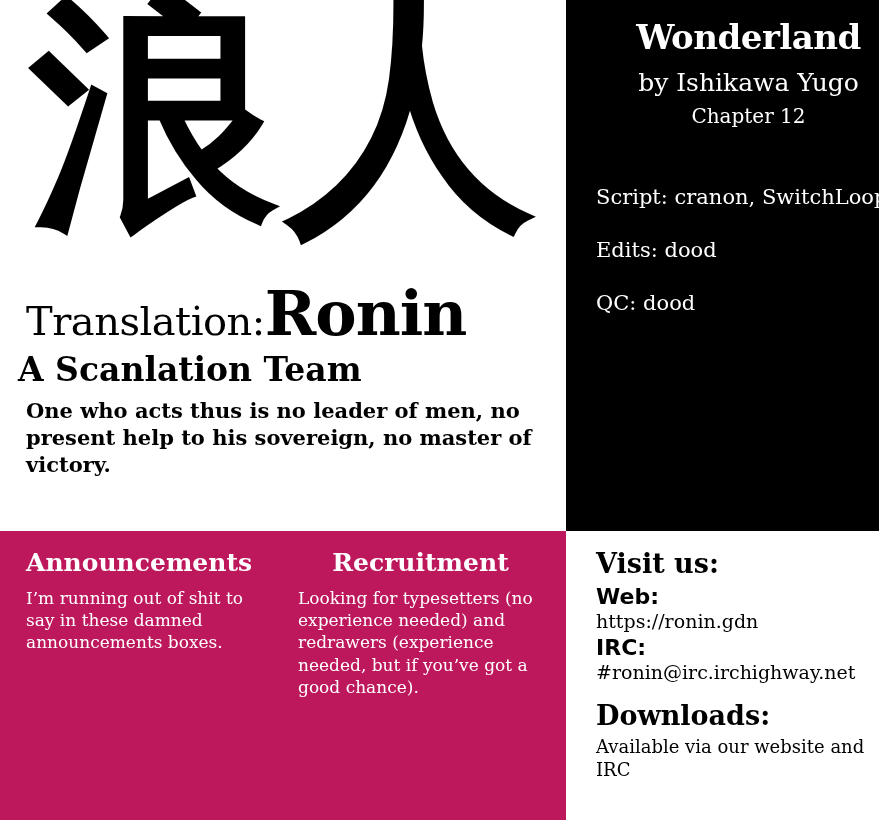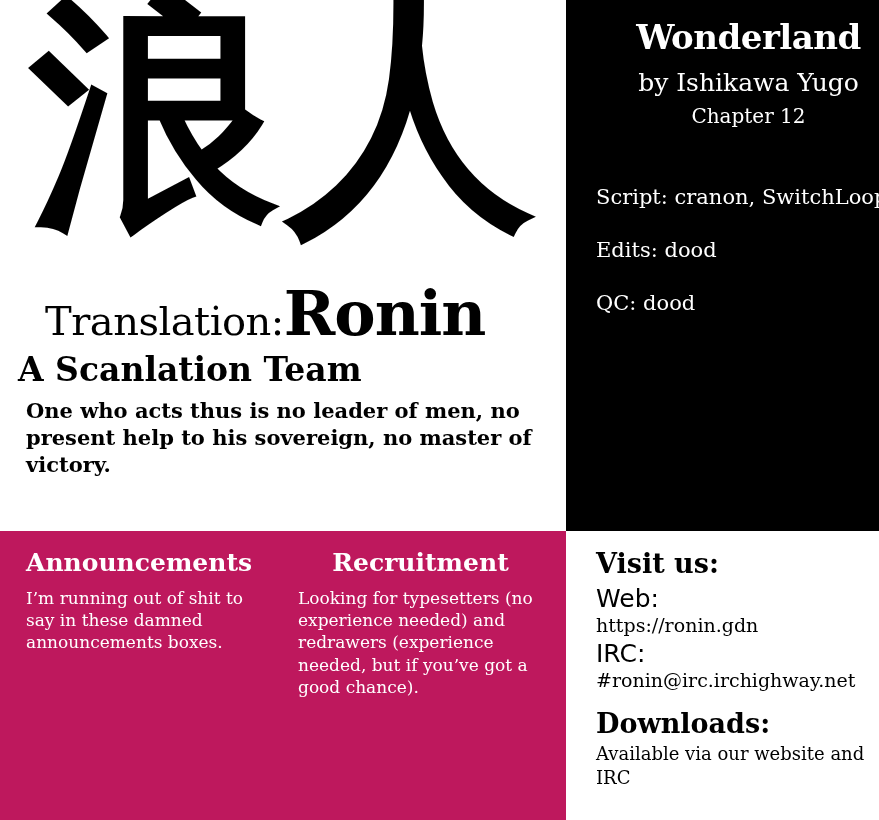--- a/index.html
+++ b/index.html
@@ -71,21 +71,20 @@
     position: absolute;
     left: 26px;
     top: 283px;
     width: 520px;
     white-space: nowrap;
   }
   .title-small {
     font-size: 40px;
     line-height: 1;
     letter-spacing: -0.5px;
-    margin-left: 19px;
   }
   .title-big {
     font-size: 62px;
     font-weight: 700;
     line-height: 1;
     letter-spacing: -1px;
     vertical-align: baseline;
   }
   .subtitle {
     position: absolute;
@@ -155,22 +154,22 @@
 
   
   .br-head {
     font-size: 27px;
     font-weight: 700;
     line-height: 1.1;
     margin: 0 0 4px 0;
   }
   .br-label {
     font-family: "DejaVu Sans", sans-serif;
-    font-size: 25px;
-    font-weight: 400;
+    font-size: 22px;
+    font-weight: 700;
     line-height: 1.25;
   }
   .br-value {
     font-size: 19px;
     line-height: 1.25;
   }
   .br-gap { height: 16px; }
   .br-body {
     font-size: 18px;
     line-height: 1.3;

